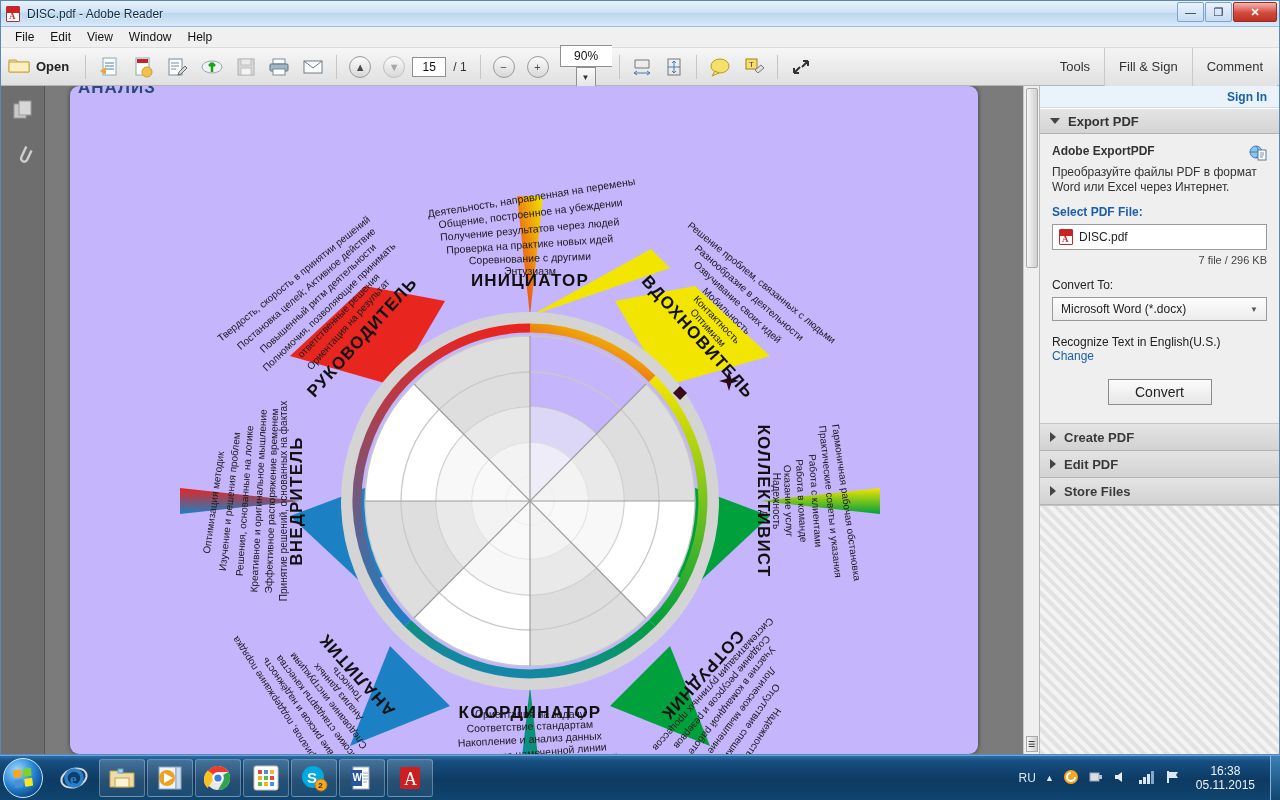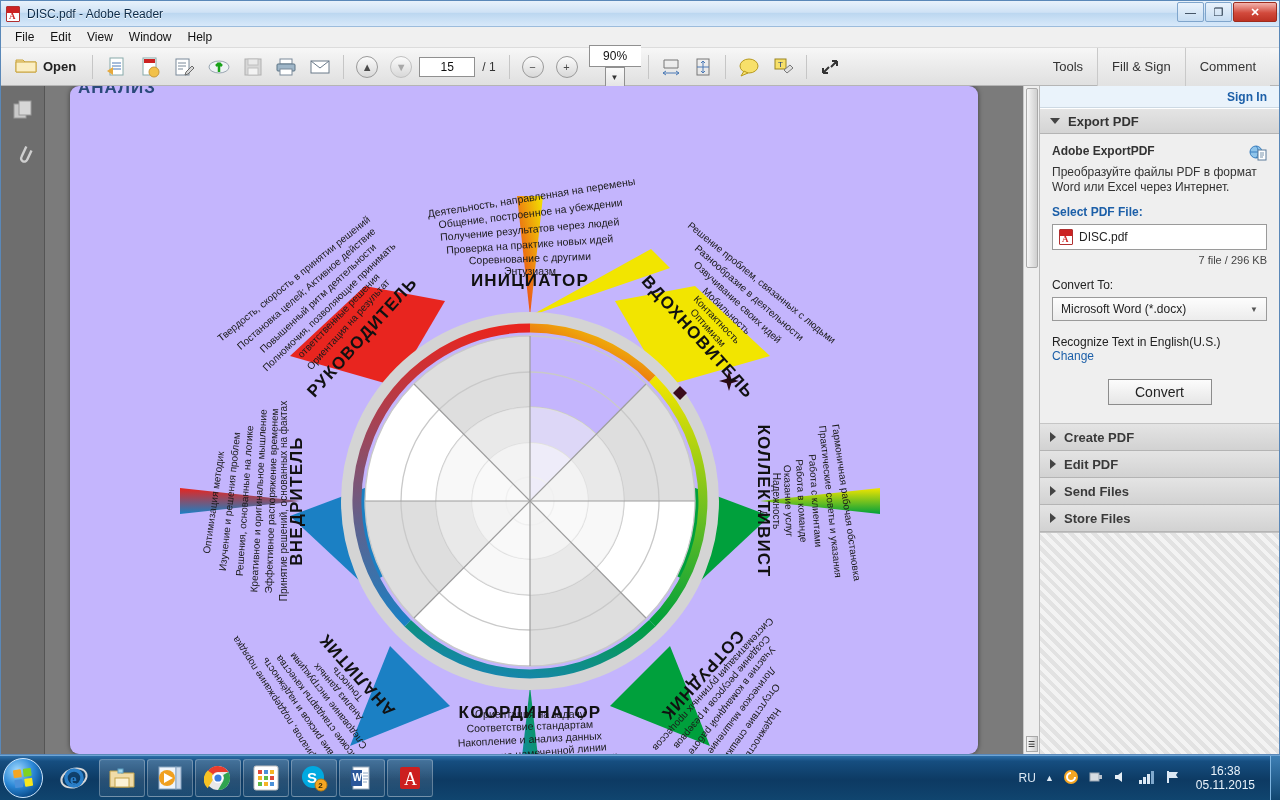--- a/index.html
+++ b/index.html
@@ -56,30 +56,30 @@
     height:21px; background:#f0f0f0; display:flex; align-items:center;
     padding-left:6px; border-bottom:1px solid #dcdcdc;
   }
   .menubar .mi { font-size:12px; color:#111; padding:2px 8px; cursor:default; }
 
   
   .toolbar {
     height:38px;
     background:linear-gradient(180deg,#f7f7f7 0%,#ebebeb 50%,#e0e0e0 100%);
     border-bottom:1px solid #b5b5b5;
-    display:flex; align-items:center; padding:0 9px; gap:2px;
+    display:flex; align-items:center; padding:0 2px; gap:2px;
     position:relative;
   }
   .tbtn { height:30px; min-width:30px; display:flex; align-items:center; justify-content:center;
     border:1px solid transparent; border-radius:3px; padding:0 4px; }
   .tbtn.open { gap:6px; padding:0 8px 0 4px; }
   .tbtn .lbl { font-size:13px; font-weight:bold; color:#222; }
   .tsep { width:1px; height:24px; background:#c6c6c6; margin:0 5px; }
   .pagebox {
-    width:56px;height:20px;border:1px solid #909090;background:#fff;
+    width:34px;height:20px;border:1px solid #909090;background:#fff;
     font-size:12px;text-align:center;line-height:18px;color:#111;
   }
   .pagetotal{ font-size:12px;color:#333; margin:0 6px 0 5px;}
   .zoombox {
     width:52px;height:22px;border:1px solid #909090;border-right:none;background:#fff;
     font-size:12px;text-align:center;line-height:20px;color:#111;
   }
   .zoomarrow {
     width:20px;height:22px;border:1px solid #909090;background:linear-gradient(180deg,#fafafa,#e2e2e2);
     display:flex;align-items:center;justify-content:center;font-size:8px;color:#333;
@@ -638,24 +638,20 @@
         <div class="accBar">
           <span class="tri right"></span>
           <span>Create PDF</span>
         </div>
         <div class="accBar">
           <span class="tri right"></span>
           <span>Edit PDF</span>
         </div>
         <div class="accBar">
           <span class="tri right"></span>
-          <span>Send Files</span>
-        </div>
-        <div class="accBar">
-          <span class="tri right"></span>
           <span>Store Files</span>
         </div>
         <div class="hatch"></div>
       </div>
     </div>
   </div>
 
   <div class="taskbar">
     <div class="startorb">
       <div class="orbflag">

